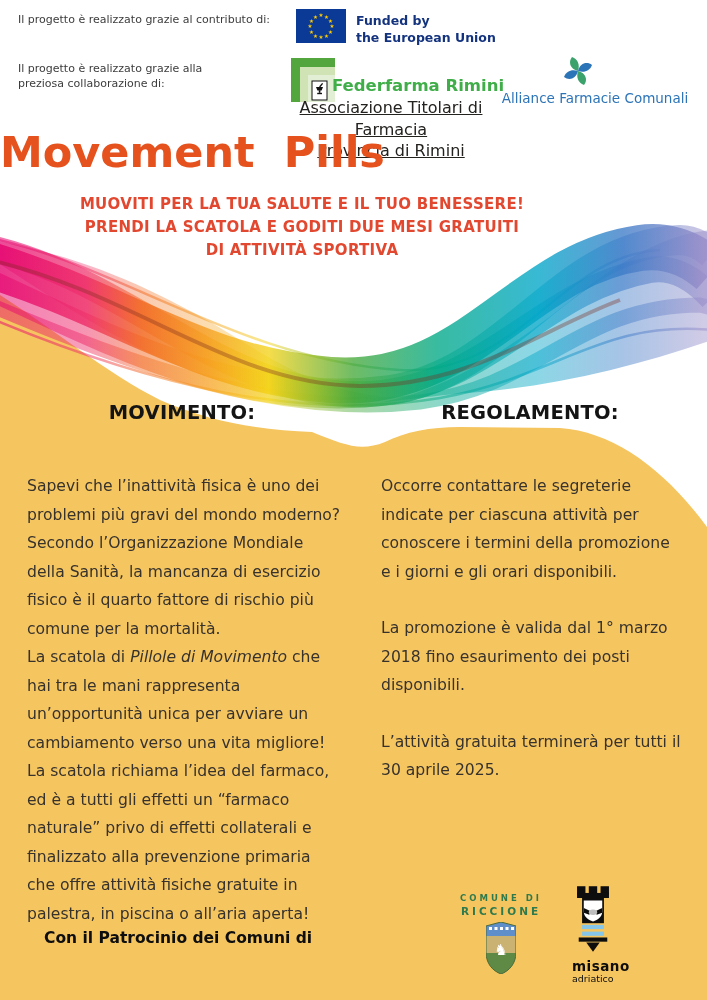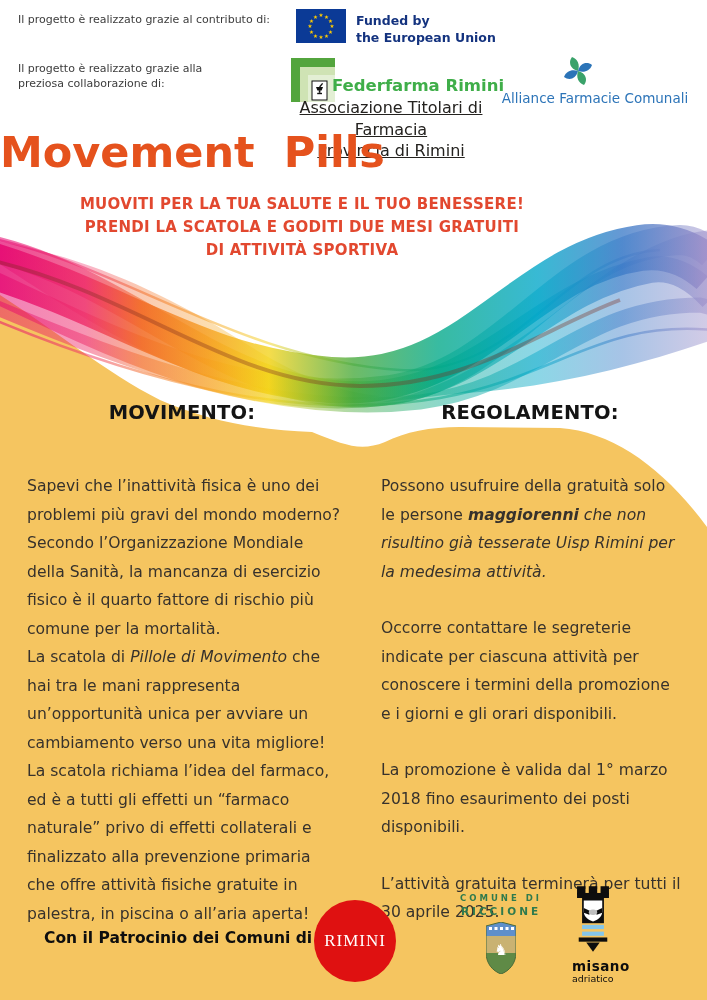--- a/index.html
+++ b/index.html
@@ -156,31 +156,27 @@
     <div>MOVIMENTO:</div>
   </div>
   <div class="abs heading head-right">REGOLAMENTO:</div>
 
   <div class="abs bodytext col-left"><span>Sapevi che l’inattività fisica è uno dei problemi più gravi del mondo moderno?
 Secondo l’Organizzazione Mondiale della Sanità, la mancanza di esercizio fisico è il quarto fattore di rischio più comune per la mortalità.
 La scatola di </span><span class="em-i">Pillole di Movimento</span><span> che hai tra le mani rappresenta un’opportunità unica per avviare un cambiamento verso una vita migliore!
 La scatola richiama l’idea del farmaco, ed è a tutti gli effetti un “farmaco naturale” privo di effetti collaterali e finalizzato alla prevenzione primaria che offre attività fisiche gratuite in palestra, in piscina o all’aria aperta!</span></div>
 
   <div class="abs bodytext col-right">
-    <p><span>Possono usufruire della gratuità solo le persone </span><span class="em-bi">maggiorenni</span><span class="em-i"> che non risultino già tesserate Uisp Rimini per la medesima attività.</span></p>
     <p>Occorre contattare le segreterie indicate per ciascuna attività per conoscere i termini della promozione e i giorni e gli orari disponibili.</p>
     <p>La promozione è valida dal 1° marzo 2018 fino esaurimento dei posti disponibili.</p>
     <p>L’attività gratuita terminerà per tutti il 30 aprile 2025.</p>
   </div>
 
   <div class="abs patronage">Con il Patrocinio dei Comuni di</div>
 
-  <div class="abs rimini">
-    <span>RIMINI</span>
-  </div>
 
   <div class="abs riccione">
     <div class="l1">COMUNE DI</div>
     <div class="l2">RICCIONE</div>
     <svg width="30" height="52" viewBox="0 0 30 52">
       <defs>
           <clipPath id="shieldClip">
             <path d="M15,0 L30,4 V30 C30,42 23,49 15,52 C7,49 0,42 0,30 V4 Z"></path>
           </clipPath>
         </defs>

